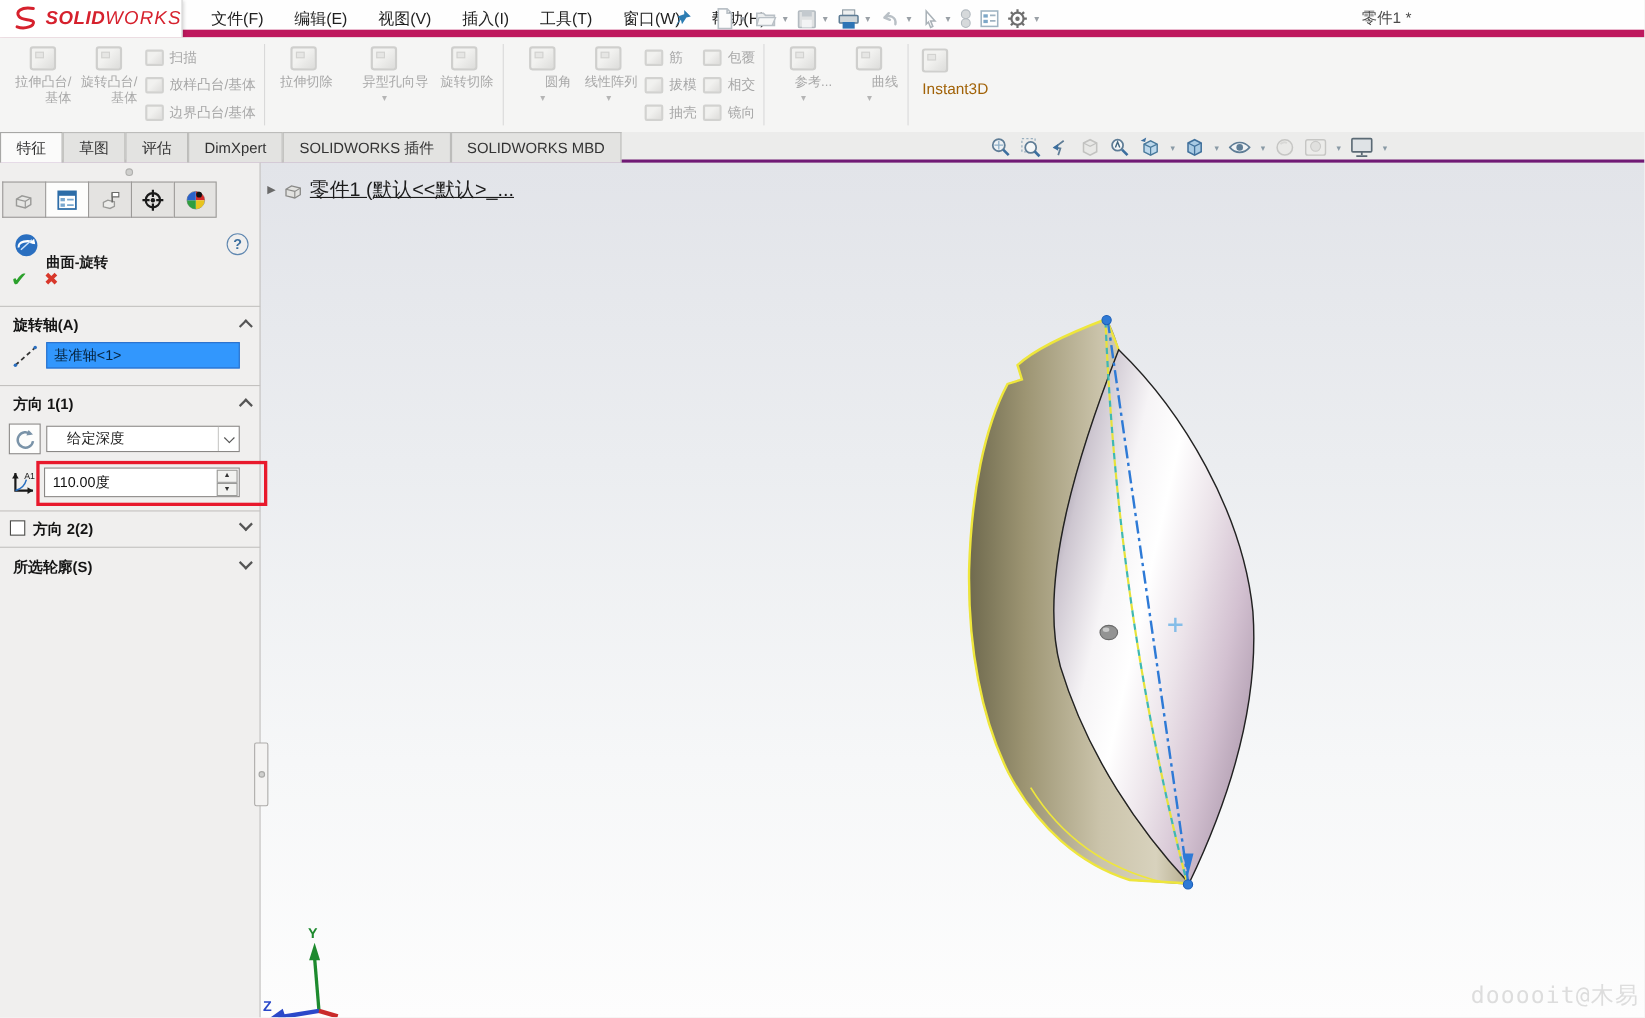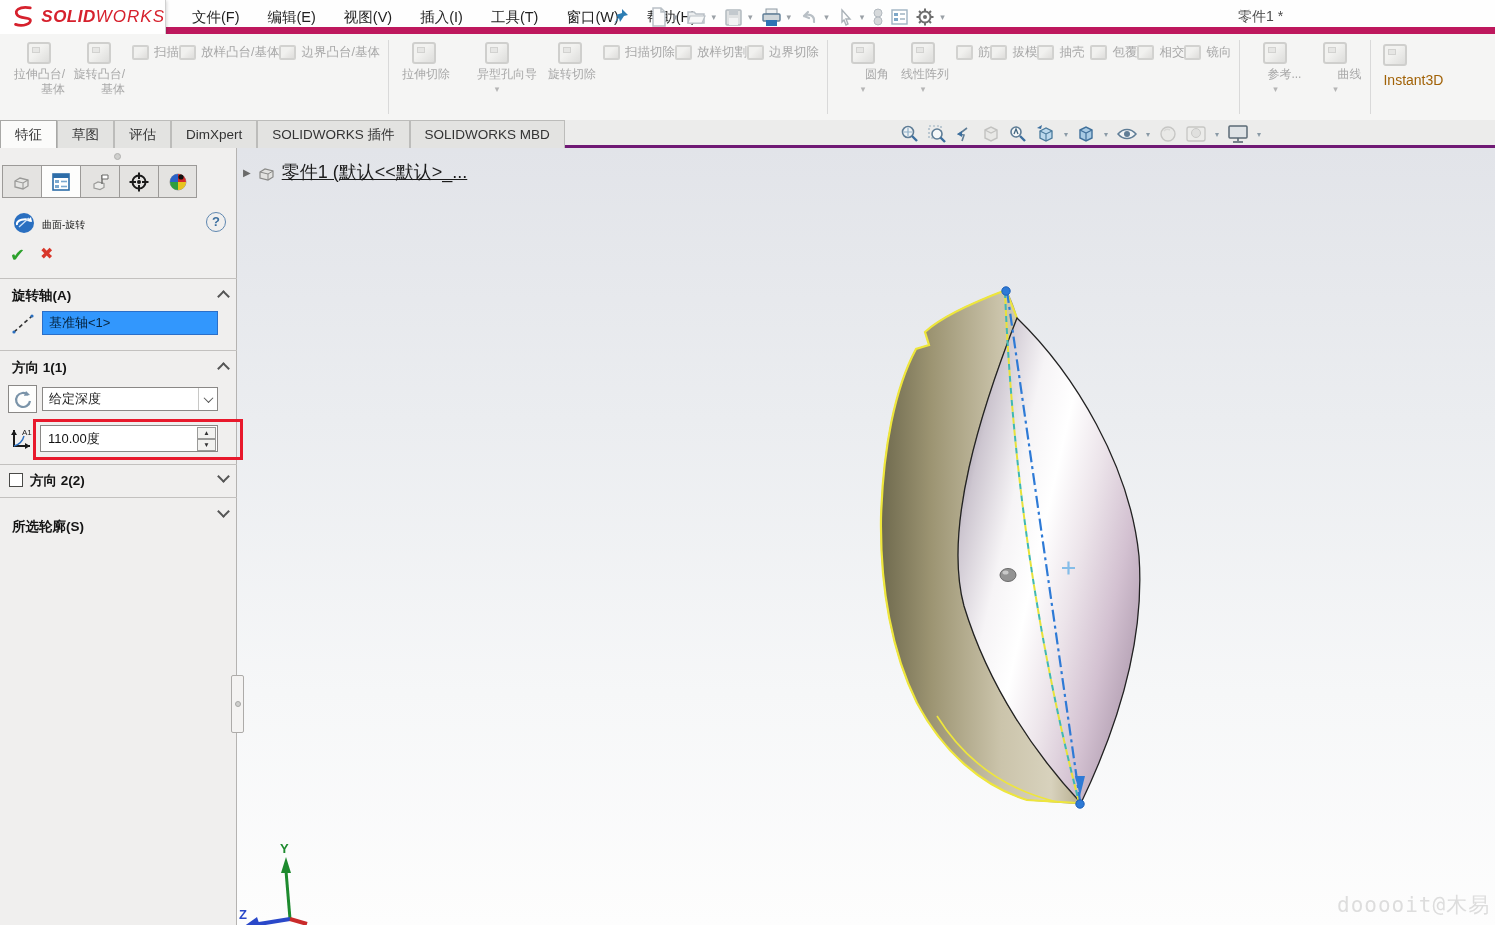--- a/index.html
+++ b/index.html
@@ -22,21 +22,21 @@
 
 
 #ribbon { position:absolute; left:0; top:34px; width:1495px; height:86px; background:#f5f5f4; display:flex; align-items:stretch; padding:2px 0 2px 6px; }
 .rgroup { display:flex; align-items:stretch; gap:2px; padding:0 4px; }
 .rsep { width:1px; background:#d9d9d9; margin:4px 2px; }
 .rbtn-big { width:58px; display:flex; flex-direction:column; align-items:center; justify-content:flex-start; padding-top:6px; position:relative; }
 .rbtn-big .rlbl { font-size:12px; color:#a8a8a8; text-align:right; line-height:1.25; width:52px; word-break:break-all; margin-top:3px; }
 .rbtn-big.wide { width:84px; }
 .rbtn-big.wide .rlbl { width:80px; }
 .rcaret { font-size:9px; color:#b5b5b5; margin-top:2px; }
-.rstack { display:flex; flex-direction:row; justify-content:space-between; padding:5px 2px; }
+.rstack { display:flex; flex-direction:column; justify-content:space-between; padding:5px 2px; }
 .rbtn-sm { display:flex; align-items:center; gap:5px; height:22px; }
 .rbtn-sm .rlbl { font-size:12.5px; color:#a8a8a8; white-space:nowrap; }
 .ric { width:24px; height:22px; border:2px solid #cfcfcd; border-radius:3px; background:linear-gradient(135deg,#f2f2f0 40%,#dddddb); position:relative; }
 .ric:after { content:""; position:absolute; left:3px; top:3px; right:9px; bottom:9px; background:#e6e6e4; border:1px solid #d2d2d0; }
 .ric-sm { width:17px; height:15px; border:2px solid #d2d2d0; border-radius:2px; background:linear-gradient(135deg,#f1f1ef 40%,#dedddb); flex:0 0 auto; }
 .rbtn-instant { display:flex; flex-direction:column; align-items:flex-start; padding:8px 10px 0 6px; }
 .rbtn-instant .rlbl { font-size:14px; color:#a16207; margin-top:6px; }
 
 
 #tabbar { position:absolute; left:0; top:120px; width:1495px; height:28px; background:#ececeb; border-bottom:3px solid #701a75; }
@@ -50,32 +50,32 @@
 
 #main { position:absolute; left:0; top:148px; width:1495px; height:777px; }
 #panel { position:absolute; left:0; top:0; width:237px; height:777px; background:#f0efee; border-right:1px solid #b5b3b1; }
 .drag-dot { position:absolute; left:114px; top:5px; width:7px; height:7px; border-radius:50%; background:#cfcfcd; border:1px solid #b0b0ae; }
 #pm-tabs { position:absolute; left:2px; top:17px; height:33px; display:flex; }
 .pmtab { width:39px; height:33px; background:#e4e3e1; border:1px solid #9c9a98; border-right:none; display:flex; align-items:center; justify-content:center; }
 .pmtab:last-child { border-right:1px solid #9c9a98; }
 .pmtab.active { background:#fdfdfc; }
 #pm-title-row { position:absolute; left:0; top:60px; width:237px; height:34px; }
 #pm-title-icon { position:absolute; left:12px; top:3px; }
-#pm-title { position:absolute; left:42px; top:10px; font-size:10px; font-weight:normal; color:#1a1a1a; }
+#pm-title { position:absolute; left:42px; top:22px; font-size:13px; font-weight:bold; color:#1a1a1a; }
 #pm-help { position:absolute; left:206px; top:4px; width:20px; height:20px; border:1.5px solid #5f87b0; border-radius:50%; color:#3c6f9f; font-size:13px; font-weight:bold; text-align:center; line-height:18px; }
 #pm-ok { position:absolute; left:10px; top:96px; font-size:18px; font-weight:bold; color:#2ca12c; }
 #pm-cancel { position:absolute; left:40px; top:96px; font-size:16px; font-weight:bold; color:#d8372a; }
 .pdiv { position:absolute; left:0; width:237px; height:0; border-top:1px solid #c3c1bf; }
 .sec-hd { position:absolute; left:12px; font-size:13.5px; font-weight:bold; color:#141414; }
 .chev { position:absolute; left:219px; width:9px; height:9px; border-right:2px solid #555; border-bottom:2px solid #555; }
 .chev.up { transform:rotate(-135deg); }
 .chev.down { transform:rotate(45deg); }
 #axis-box { position:absolute; left:42px; top:163px; width:176px; height:24px; background:#3297fd; border:1px solid #2a6fc9; color:#06243e; font-size:13px; line-height:22px; padding-left:6px; }
 #dir1-flip { position:absolute; left:8px; top:237px; width:29px; height:28px; background:#fdfdfc; border:1px solid #8a8886; display:flex; align-items:center; justify-content:center; }
-#end-cond { position:absolute; left:42px; top:239px; width:176px; height:24px; background:#fff; border:1px solid #8a8886; font-size:13px; color:#222; line-height:22px; padding-left:6px; }
+#end-cond { position:absolute; left:42px; top:239px; width:176px; height:24px; background:#fff; border:1px solid #8a8886; font-size:13px; color:#222; line-height:22px; padding-left:18px; }
 #end-cond .dd { position:absolute; right:0; top:0; width:19px; height:22px; border-left:1px solid #c8c8c6; display:flex; align-items:center; justify-content:center; }
 #end-cond .dd i { width:7px; height:7px; border-right:1.6px solid #555; border-bottom:1.6px solid #555; transform:rotate(45deg) translate(-1px,-1px); }
 #angle-box { position:absolute; left:40px; top:277px; width:178px; height:27px; background:#fff; border:1px solid #8a8886; font-size:13px; color:#111; line-height:25px; padding-left:7px; }
 #spinner { position:absolute; right:1px; top:1px; width:19px; height:23px; display:flex; flex-direction:column; }
 #spinner span { flex:1; border:1px solid #9a9a98; background:#f2f2f0; font-size:6.5px; color:#333; text-align:center; line-height:10px; }
 #red-annotation { position:absolute; left:33px; top:271px; width:210px; height:41px; border:3px solid #e8192c; z-index:30; pointer-events:none; }
 #dir2-check { position:absolute; left:9px; top:325px; width:14px; height:14px; background:#fff; border:1.5px solid #4a4a48; }
 #splitter { position:absolute; left:231px; top:527px; width:13px; height:58px; background:#f4f3f2; border:1px solid #adaba9; border-radius:2px; z-index:20; }
 #splitter i { position:absolute; left:3px; top:25px; width:6px; height:6px; border-radius:50%; background:#cfcfcd; border:1px solid #a8a8a6; }
 
@@ -225,34 +225,20 @@
         </div>
       <div class="rbtn-big wide">
           <span class="ric"></span>
           <span class="rlbl">异型孔向导</span>
           <span class="rcaret">▾</span>
         </div>
       <div class="rbtn-big">
           <span class="ric"></span>
           <span class="rlbl">旋转切除</span>
         </div>
-      <div class="rstack">
-        <div class="rbtn-sm">
-            <span class="ric-sm"></span>
-            <span class="rlbl">扫描切除</span>
-          </div>
-        <div class="rbtn-sm">
-            <span class="ric-sm"></span>
-            <span class="rlbl">放样切割</span>
-          </div>
-        <div class="rbtn-sm">
-            <span class="ric-sm"></span>
-            <span class="rlbl">边界切除</span>
-          </div>
-      </div>
     </div>
     <div class="rsep"></div>
     <div class="rgroup">
       <div class="rbtn-big">
           <span class="ric"></span>
           <span class="rlbl">圆角</span>
           <span class="rcaret">▾</span>
         </div>
       <div class="rbtn-big">
           <span class="ric"></span>
@@ -507,21 +493,21 @@
       <div id="red-annotation"></div>
 
       <div class="pdiv" style="top:316px"></div>
 
       <div id="dir2-check"></div>
       <span class="sec-hd" style="left:30px;top:324px">方向 2(2)</span>
       <span class="chev down" style="top:324px"></span>
 
       <div class="pdiv" style="top:349px"></div>
 
-      <span class="sec-hd" style="top:370px">所选轮廓(S)</span>
+      <span class="sec-hd" style="top:359px">所选轮廓(S)</span>
       <span class="chev down" style="top:359px"></span>
     </div>
 
     <div id="splitter">
         <i></i>
       </div>
 
     <div id="viewport">
 
       <svg id="model-svg" width="1258" height="777" viewBox="0 0 1258 777">

